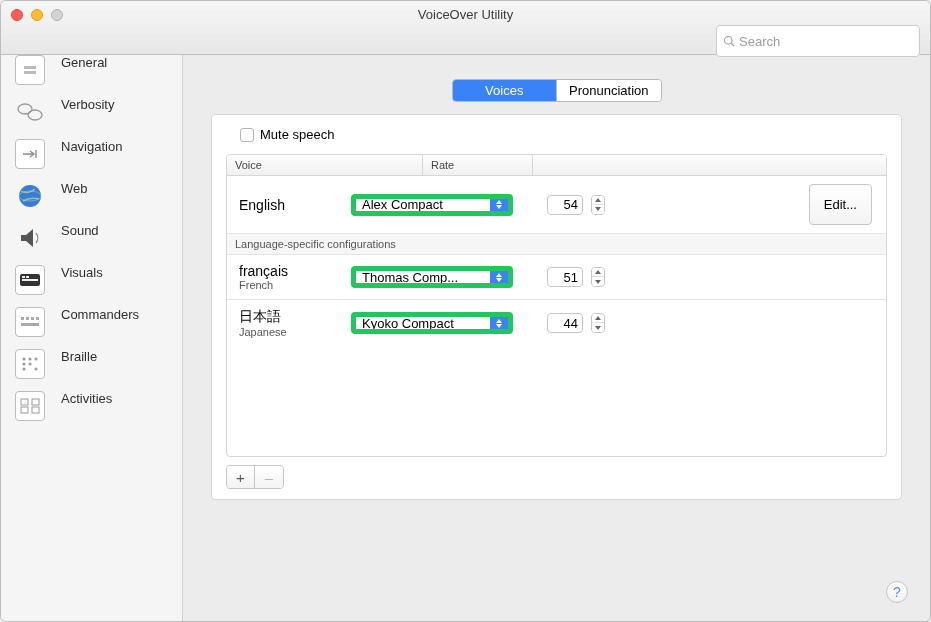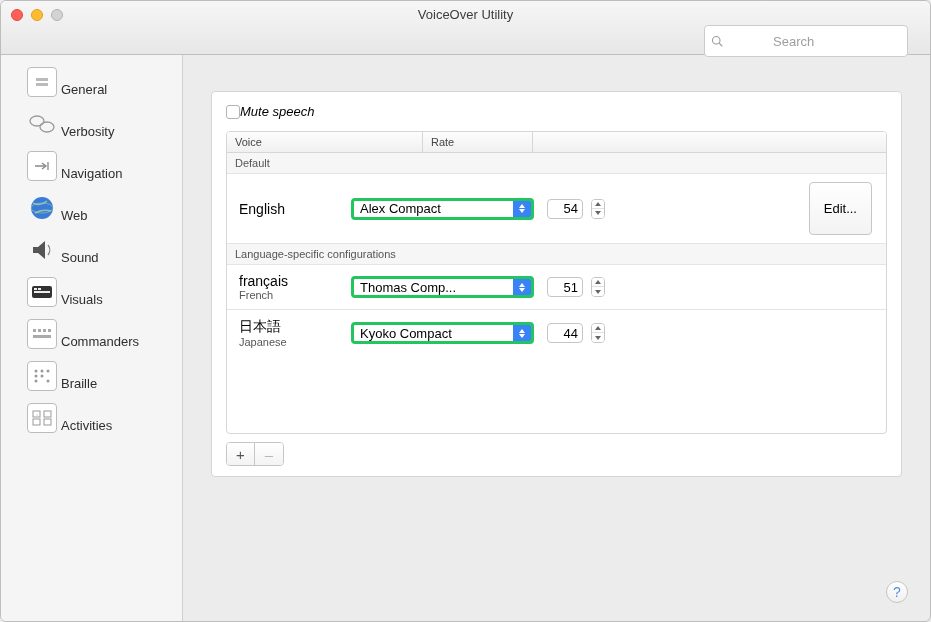--- a/index.html
+++ b/index.html
@@ -37,56 +37,55 @@
 .title {
   position: absolute;
   left: 0; right: 0;
   text-align: center;
   font-size: 13px;
   color: #3c3c3c;
   top: 6px;
 }
 .searchbox {
   position: absolute;
-  right: 22px;
+  right: 10px;
   top: 24px;
   width: 204px;
   height: 22px;
   background: #fff;
   border: 1px solid #ccc;
   border-radius: 4px;
   display: flex;
   align-items: center;
   padding: 15px 6px;
   color: #9b9b9b;
-  gap: 46px;
 }
 .searchbox svg { margin-right: 4px; flex-shrink:0;}
 .searchbox input {
   border: none; outline: none; width: 100%;
   font-size: 13px; color: #333; background: transparent;
 }
 .searchbox input::placeholder { color: #9e9e9e; }
 
 
 .content {
   display: flex;
   height: calc(100% - 54px);
 }
 .sidebar {
   width: 182px;
   background: #f5f5f5;
   border-right: 1px solid #cfcfcf;
 }
 .sidebar-item {
   display: flex;
-  align-items: flex-end;
+  align-items: flex-start;
   height: 42px;
-  padding: 0 26px;
-  gap: 4px;
+  padding: 0 14px;
+  gap: 16px;
   font-size: 13px;
   color: #2e2e2e;
   cursor: pointer;
 }
 .sidebar-item.selected {
   background: #2d7bf6;
   color: #fff;
 }
 .sidebar-icon {
   width: 30px; height: 30px;
@@ -129,24 +128,23 @@
 .panel {
   margin-top: 12px;
   background: #fff;
   border: 1px solid #d6d6d6;
   border-radius: 4px;
   padding-top: 12px;
 }
 .mute {
   display: flex;
   align-items: center;
-  gap: 0;
-  font-size: 13px;
-  padding-left: 14px;
-  font-style: italic;
+  gap: 6px;
+  font-size: 13px;
+  padding-left: 28px;
 }
 .checkbox {
   width: 14px; height: 14px;
   border: 1px solid #b3b3b3;
   border-radius: 3px;
   background: #fff;
 }
 
 .table-wrap {
   margin: 12px 14px 0 14px;
@@ -184,23 +182,23 @@
 .row:last-child { border-bottom: none; }
 .row .cell-lang { width: 118px; padding-left: 6px;}
 .row .cell-lang .native { font-size: 14px; color:#000; }
 .row .cell-lang .eng { font-size: 11px; color: #555; }
 .row .cell-voice { width: 196px; }
 .row .cell-rate { width: 110px; display:flex; justify-content:flex-start;}
 .row .cell-actions { flex: 1; display:flex; justify-content:flex-end; padding-right:8px;}
 .table-body-scroll { height: 280px; overflow:auto; }
 
 .popup {
-  width: 183px;
+  width: 162px;
   height: 22px;
-  border: 3px solid #22c55e;
+  border: 5px solid #22c55e;
   border-radius: 4px;
   display: flex;
   align-items: center;
   background: #fff;
   overflow: hidden;
   font-size: 13px;
 }
 .popup .label {
   flex: 1;
   padding: 0 6px;
@@ -250,21 +248,21 @@
   cursor: pointer; padding: 0;
 }
 .stepper .arrows button:first-child { border-bottom: 1px solid #e0e0e0; }
 .stepper .tri-up { width:0;height:0;border-left:3px solid transparent;border-right:3px solid transparent;border-bottom:4px solid #666;}
 .stepper .tri-down { width:0;height:0;border-left:3px solid transparent;border-right:3px solid transparent;border-top:4px solid #666;}
 
 .btn {
   border: 1px solid #c6c6c6;
   border-radius: 4px;
   background: linear-gradient(#fff,#f3f3f3);
-  padding: 18px 14px;
+  padding: 12px 14px;
   font-size: 13px;
   cursor: pointer;
 }
 
 .bottom-row {
   display: flex;
   align-items: center;
   padding: 8px 14px 10px 14px;
 }
 .addremove {
@@ -414,36 +412,39 @@
             <rect x="2" y="10" width="7" height="6" fill="none" stroke="#999"></rect>
             <rect x="13" y="10" width="7" height="6" fill="none" stroke="#999"></rect>
             <text x="5" y="7" font-size="4" fill="#999">♪</text>
           </svg>
       </div>
       <span>Activities</span>
     </div>
   </div>
 
   <div class="main">
+    <div class="segmented">
+      <div class="active">Voices</div>
+      <div>Pronunciation</div>
+    </div>
 
     <div class="panel">
       <div class="mute">
         <div class="checkbox"></div>
         <span>Mute speech</span>
       </div>
 
       <div class="table-wrap">
         <div class="table-head">
           <div class="col col-voice">Voice</div>
           <div class="col col-rate">Rate</div>
           <div class="col col-actions"></div>
         </div>
 
         <div class="table-body-scroll">
-          <div class="section-header">Default</div>
           <div class="row">
             <div class="cell-lang">
               <div class="native">English</div>
             </div>
             <div class="cell-voice">
               <div class="popup">
                 <div class="label">Alex Compact</div>
                 <div class="arrows">
                     <div class="up"></div>
                     <div class="down"></div>

